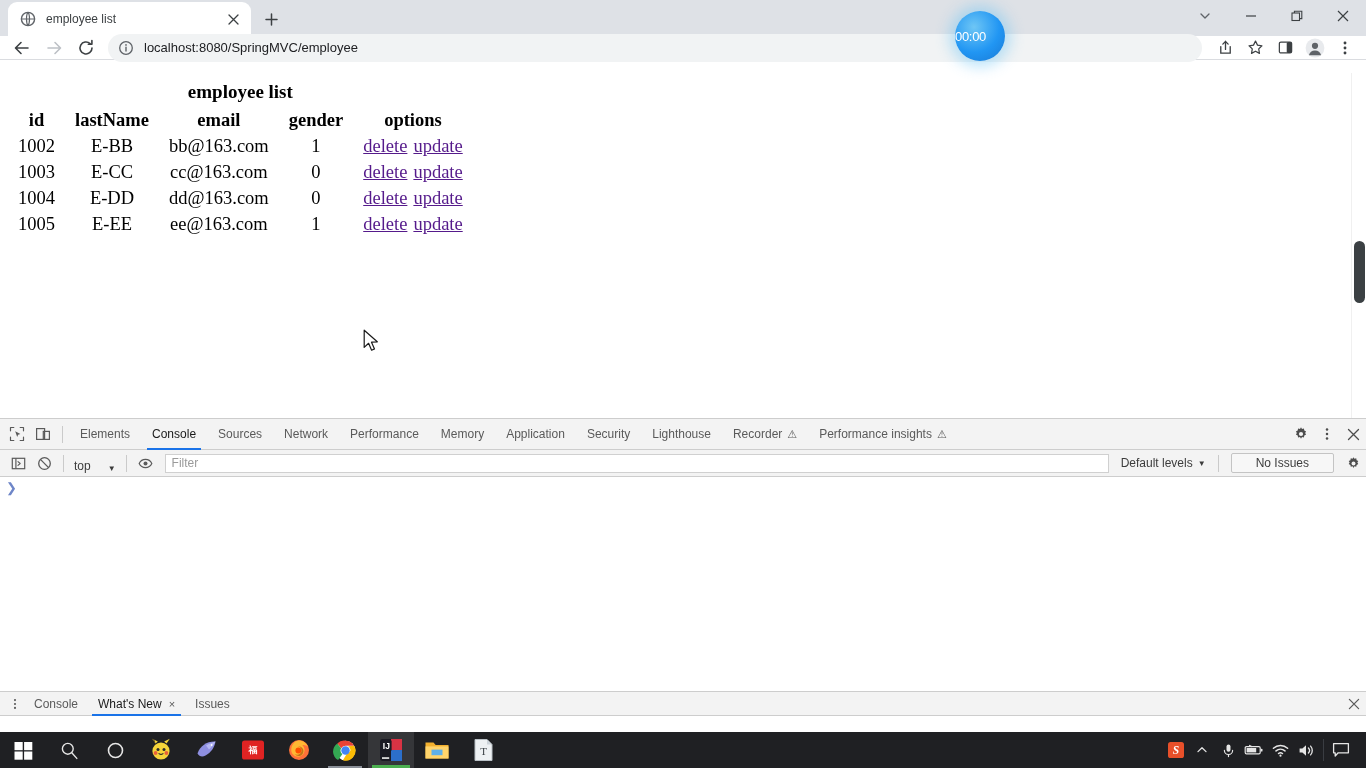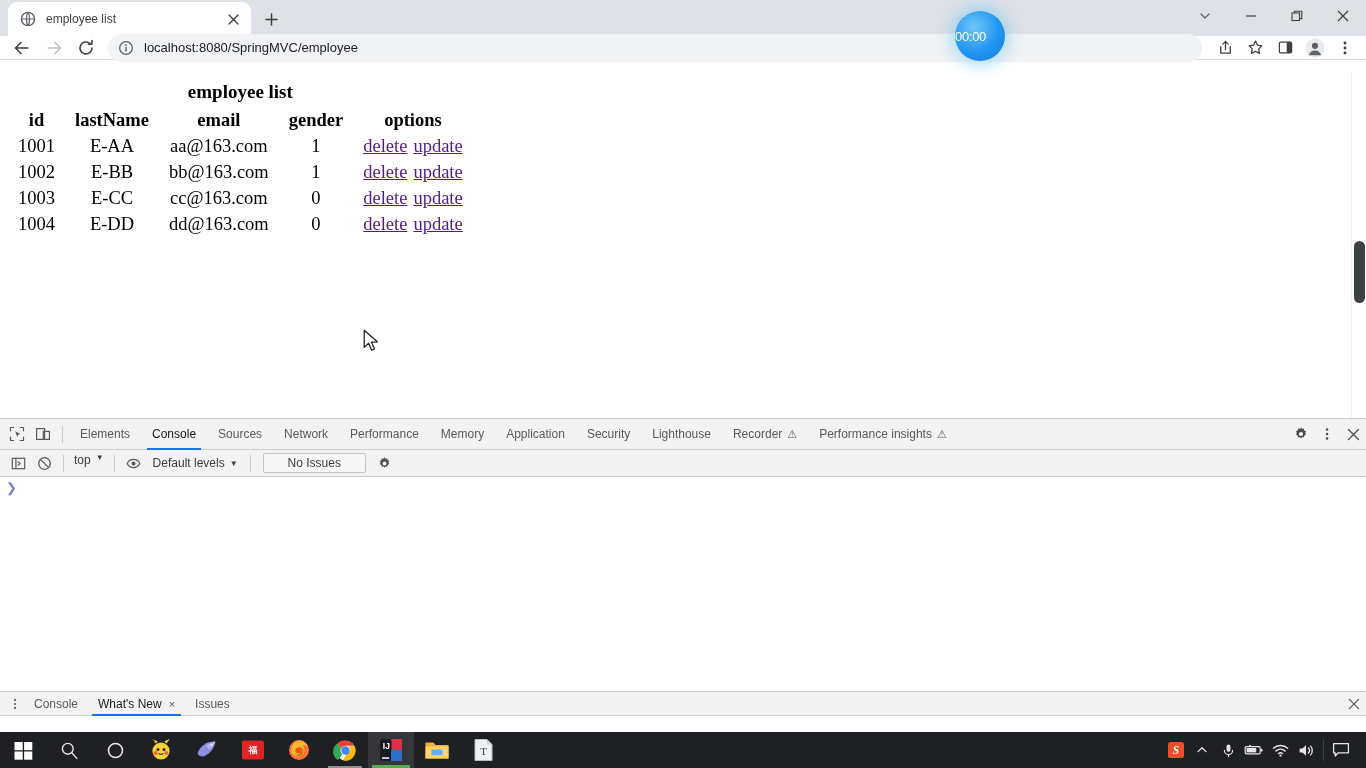--- a/index.html
+++ b/index.html
@@ -203,23 +203,23 @@
   .dt-tabbar-spacer { flex: 1 1 auto; }
 
   .dt-filterbar {
     height: 27px; flex: 0 0 27px;
     display: flex; align-items: center;
     background: #f3f3f3;
     border-bottom: 1px solid #cdcdcd;
     padding-left: 5px;
   }
   .ctx-select {
-    display: flex; align-items: flex-start;
+    display: flex; align-items: flex-end;
     font-size: 12px; color: #3c3c3c;
-    padding: 0 4px; height: 20px;
+    padding: 0 4px; height: 20px; gap: 12px;
   }
   .ctx-select .caret { margin-left: 5px; font-size: 8px; }
   .filter-input {
     flex: 1 1 auto; height: 19px;
     background: #ffffff;
     border: 1px solid #d0d0d0;
     margin: 0 6px;
     display: flex; align-items: center;
     padding: 0 6px;
     font-size: 12px; color: #9a9a9a;
@@ -465,29 +465,20 @@
         <thead>
           <tr>
             <th>id</th>
             <th>lastName</th>
             <th>email</th>
             <th>gender</th>
             <th>options</th>
           </tr>
         </thead>
         <tbody>
-          <tr>
-            <td class="c-id">1001</td>
-            <td class="c-name">E-AA</td>
-            <td class="c-email">aa@163.com</td>
-            <td class="c-gender">1</td>
-            <td class="c-options">
-              <span class="lnk">delete</span><span class="lnk">update</span>
-            </td>
-          </tr>
           <tr>
             <td class="c-id">1002</td>
             <td class="c-name">E-BB</td>
             <td class="c-email">bb@163.com</td>
             <td class="c-gender">1</td>
             <td class="c-options">
               <span class="lnk">delete</span><span class="lnk">update</span>
             </td>
           </tr>
           <tr>
@@ -501,20 +492,29 @@
           </tr>
           <tr>
             <td class="c-id">1004</td>
             <td class="c-name">E-DD</td>
             <td class="c-email">dd@163.com</td>
             <td class="c-gender">0</td>
             <td class="c-options">
               <span class="lnk">delete</span><span class="lnk">update</span>
             </td>
           </tr>
+          <tr>
+            <td class="c-id">1005</td>
+            <td class="c-name">E-EE</td>
+            <td class="c-email">ee@163.com</td>
+            <td class="c-gender">1</td>
+            <td class="c-options">
+              <span class="lnk">delete</span><span class="lnk">update</span>
+            </td>
+          </tr>
         </tbody>
       </table>
     </div>
   </div>
 
   <div class="page-scrollbar">
     <div class="page-scroll-thumb"></div>
   </div>
 
   <div class="cursor">
@@ -599,20 +599,21 @@
         <span>top</span>
         <span class="caret">▼</span>
       </div>
       <div class="dt-sep"></div>
       <div class="dt-iconbtn">
         <svg class="ico" width="15" height="15" viewBox="0 0 15 15">
           <path d="M7.5 3.4c3.2 0 5.6 2.6 6.3 4.1-.7 1.5-3.1 4.1-6.3 4.1S1.9 9 1.2 7.5c.7-1.5 3.1-4.1 6.3-4.1z" fill="none" stroke="#5a5a5a" stroke-width="1.2"></path>
           <circle cx="7.5" cy="7.5" r="2" fill="#5a5a5a"></circle>
         </svg>
       </div>
+      <div class="filter-input">Filter</div>
       <div class="levels-select">
         <span>Default levels</span>
         <span class="caret">▼</span>
       </div>
       <div class="dt-sep"></div>
       <div class="issues-btn">No Issues</div>
       <div class="dt-iconbtn">
         <svg class="ico" width="15" height="15" viewBox="0 0 16 16">
           <path d="M8 1.3l1 1.7 1.9-.5.4 2 1.8.9-1 1.6 1 1.6-1.8.9-.4 2-1.9-.5-1 1.7-1-1.7-1.9.5-.4-2-1.8-.9 1-1.6-1-1.6 1.8-.9.4-2 1.9.5z" fill="#4d4d4d"></path>
           <circle cx="8" cy="8" r="2.1" fill="#f3f3f3"></circle>

